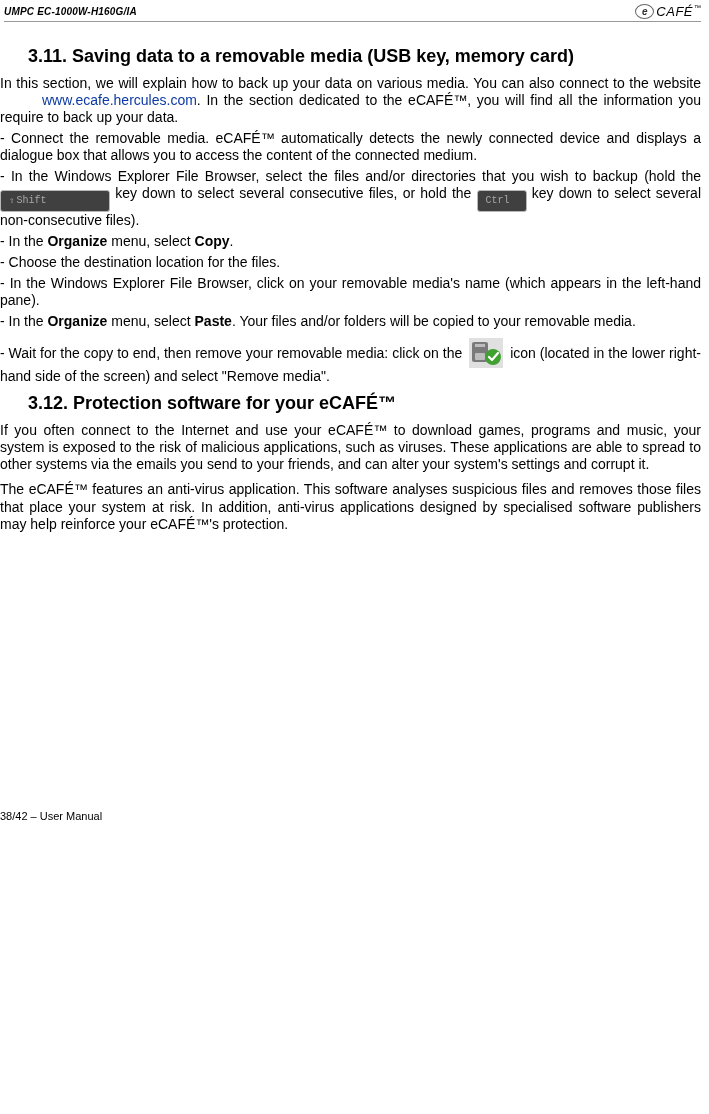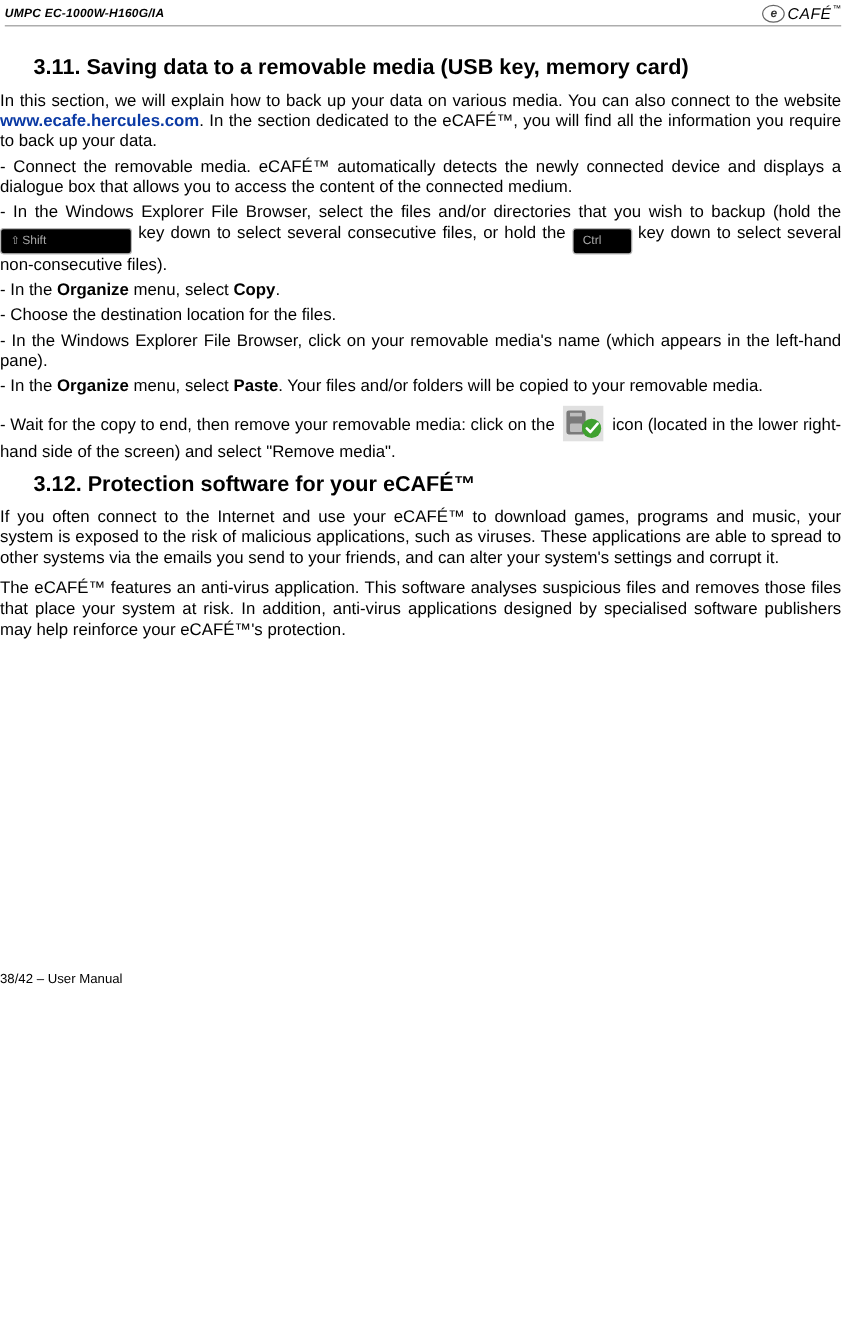--- a/index.html
+++ b/index.html
@@ -8,27 +8,27 @@
     .header { display: flex; align-items: center; justify-content: space-between; border-bottom: 1px solid #999; padding-bottom: 2px; margin-left: 4px; }
     .model { font-size: 10px; font-style: italic; font-weight: bold; letter-spacing: 0.2px; }
     .logo { display: flex; align-items: center; gap: 1px; font-style: italic; }
     .logo .ring { width: 19px; height: 15px; border: 1.6px solid #666; border-radius: 50%; display: inline-flex; align-items: center; justify-content: center; font-size: 10px; font-weight: bold; color: #333; margin-right: 1px; }
     .logo .wordmark { font-size: 13px; letter-spacing: 0.5px; font-weight: 400; }
     .logo .tm { font-size: 7px; vertical-align: top; position: relative; top:-4px; }
 
     .content { padding: 16px 0 0 0; }
     h2 { font-size: 18px; font-weight: bold; margin: 8px 0 8px 28px; }
     .body-para { font-size: 14px; line-height: 1.22; text-align: justify; margin: 0 0 6px 0; }
-    .link { color: #0b3aa5; font-weight: bold; }
+    .link { color: #0b3aa5; font-weight: normal; margin-left: 42px; }
     .callout { background: #dedede; padding: 7px 10px 7px 8px; margin: 6px 0 8px 0; }
     .callout-inner { font-size: 14px; line-height: 1.24; text-align: justify; }
     .warn-icon { display: inline-block; vertical-align: -6px; margin-right: 4px; }
     .warn-icon svg { display: block; }
 
-    .keycap { display: inline-block; border: 1px solid #b8b8b8; border-radius: 3px; background: #000000; font-size: 10px; color: #a8a8a8; padding: 4px 8px 3px 8px; vertical-align: -5px; white-space: nowrap; }
+    .keycap { display: inline-block; border: 1px solid #b8b8b8; border-radius: 3px; background: #404040; font-size: 10px; color: #a8a8a8; padding: 4px 8px 3px 8px; vertical-align: -5px; white-space: nowrap; font-family: Liberation Mono, monospace; }
     .keycap.shift { width: 110px; text-align: left; }
     .keycap.ctrl { width: 50px; text-align: left; }
     .shift-arrow { font-size: 9px; margin-right: 2px; }
 
     .eject-icon { display: inline-block; vertical-align: -10px; margin: 0 3px; }
     .eject-icon svg { display: block; }
 
     .para-block { margin-bottom: 4px; }
     .footer { position: absolute; bottom: 14px; left: 0; font-size: 11px; }
     b { font-weight: bold; }

